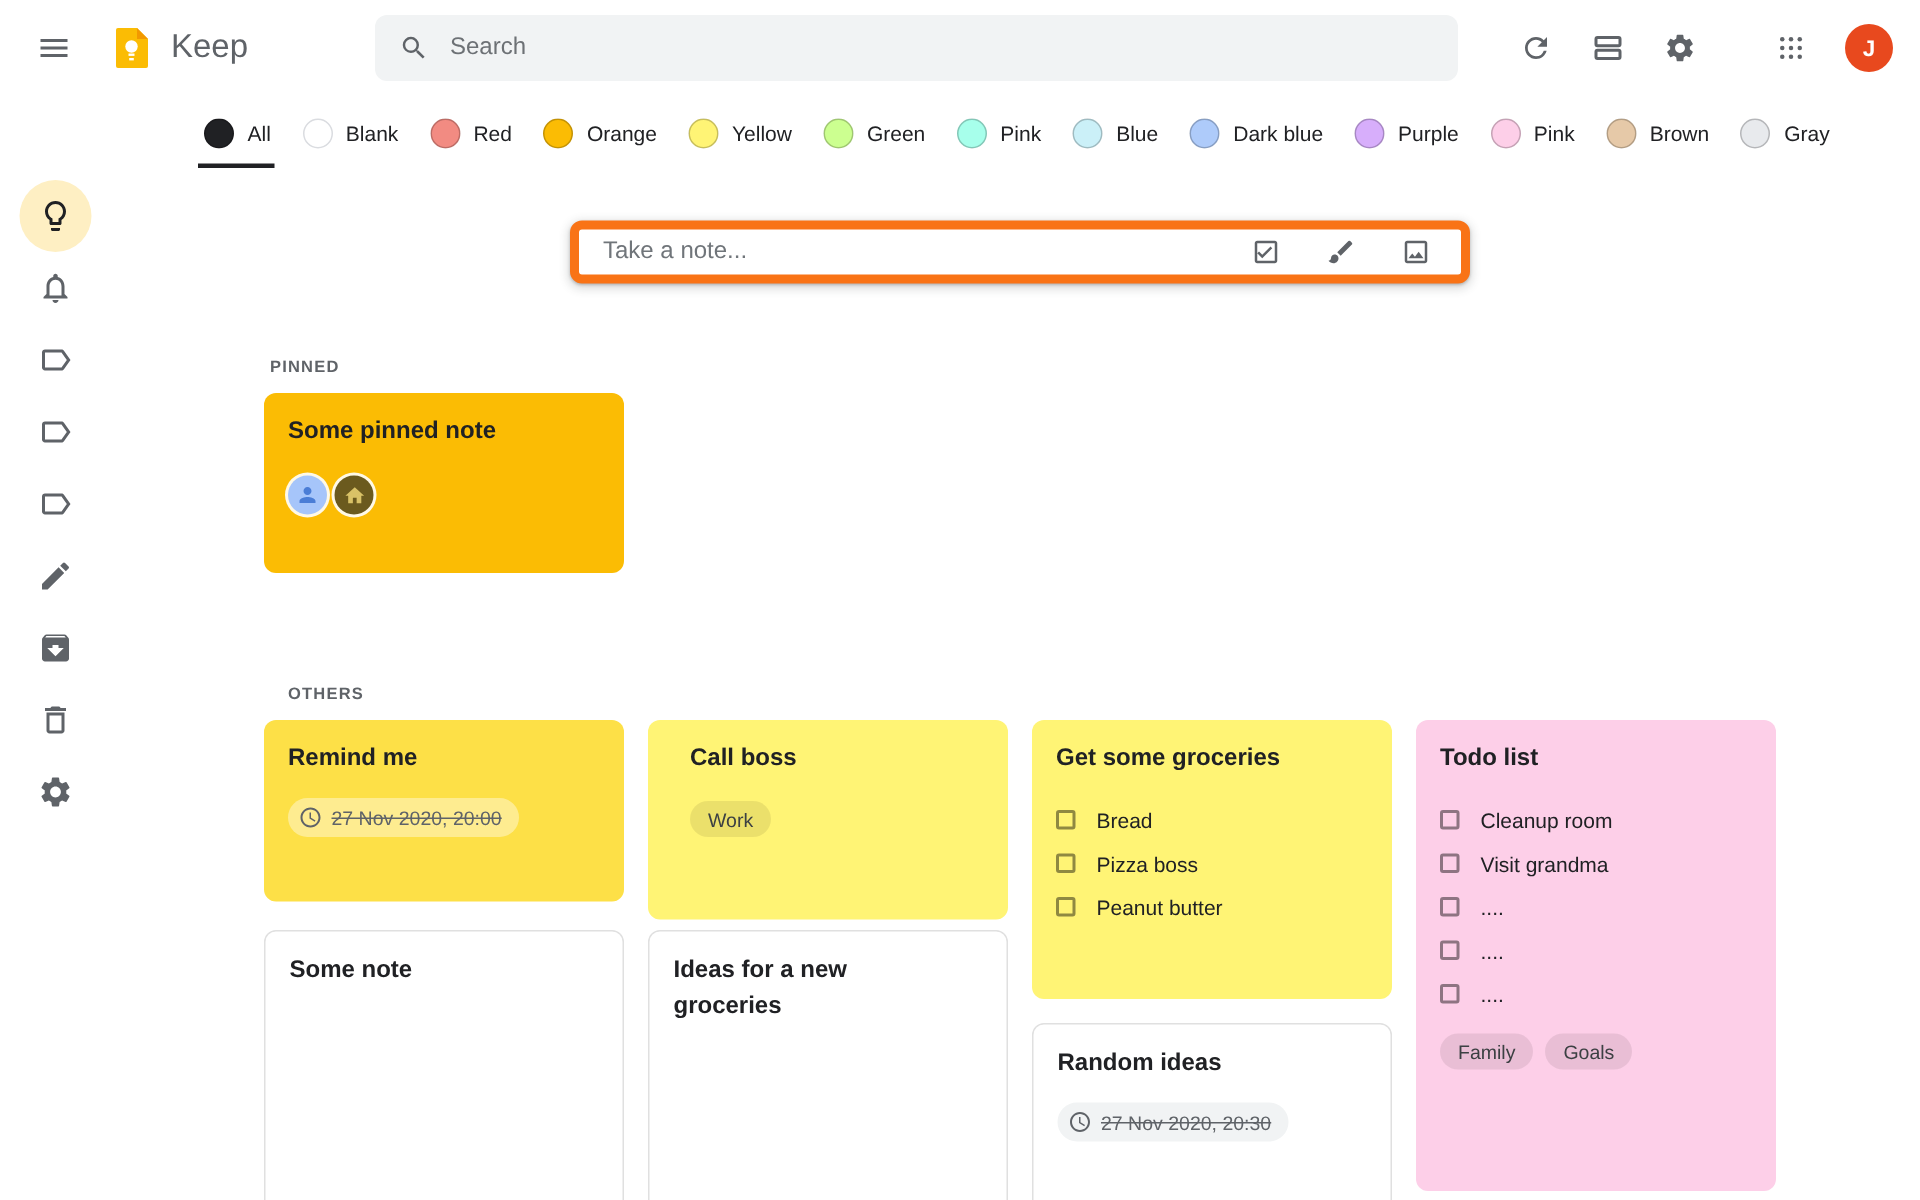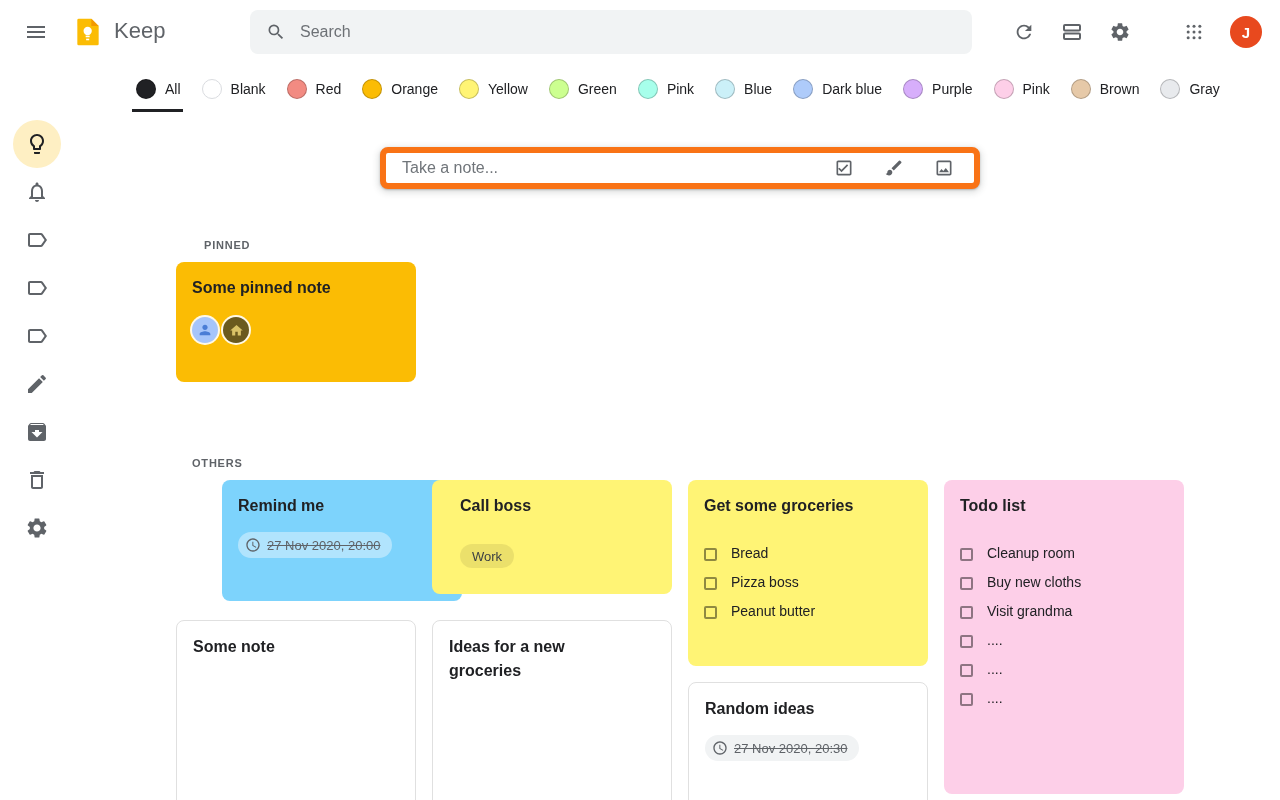--- a/index.html
+++ b/index.html
@@ -47,55 +47,55 @@
   .composer { position:absolute; left:380px; top:147px; width:600px; height:42px; background:#fff;
               border:6px solid #f97316; border-radius:8px; display:flex; align-items:center;
               box-shadow:0 1px 2px 0 rgba(60,64,67,.30), 0 2px 6px 2px rgba(60,64,67,.15);
               cursor:text; }
   .composer .hint { margin-left:16px; font-size:16px; color:#70757a; flex:1; }
   .composer .icon-btn { width:40px; height:40px; margin-right:10px; }
 
   
   .section-label { position:absolute; font-size:11px; font-weight:bold; letter-spacing:.8px;
                    color:#5f6368; }
-  .lbl-pinned { left:204px; top:239px; }
+  .lbl-pinned { left:180px; top:239px; }
   .lbl-others { left:192px; top:457px; }
 
   .note { position:absolute; width:240px; border-radius:8px; padding:14px 16px; cursor:pointer; }
   .note.white { border:1px solid #e0e0e0; }
   .note-title { font-size:16px; font-weight:bold; color:#202124; line-height:24px; }
   .narrow { max-width:150px; }
 
   .note--pinned  { left:176px; top:262px; height:120px; }
   .note--remind  { left:176px; top:480px; height:121px; }
-  .note--boss    { left:432px; top:480px; height:114px;padding-left:28px; }
+  .note--boss    { left:432px; top:480px; height:133px;padding-left:28px; }
   .note--groc    { left:688px; top:480px; height:186px; }
   .note--todo    { left:944px; top:480px; height:314px; }
   .note--some    { left:176px; top:620px; height:230px; }
   .note--ideas   { left:432px; top:620px; height:230px; }
   .note--random  { left:688px; top:682px; height:160px; }
 
   .collab-row { display:flex; margin-top:17px; }
   .collab { width:26px; height:26px; border-radius:50%; display:flex; align-items:center;
             justify-content:center; margin-right:5px; box-shadow:0 0 0 2px rgba(255,255,255,.9); }
 
   .reminder-chip { display:inline-flex; align-items:center; margin-top:14px; height:26px;
                    padding:0 12px 0 7px; border-radius:13px; background:rgba(255,255,255,.40);
                    color:#5f6368; cursor:pointer; }
   .note.white .reminder-chip { background:#f1f3f4; }
   .reminder-chip .clk { display:flex; margin-right:6px; color:#5f6368; }
   .reminder-text { font-size:13px; text-decoration:line-through; white-space:nowrap; }
 
-  .chip-row { display:flex; margin-top:26px; }
+  .chip-row { display:flex; margin-top:16px; }
   .label-chip { height:24px; padding:0 12px; border-radius:12px; background:rgba(0,0,0,0.08);
                 font-size:13px; font-weight:500; color:#3c4043; display:inline-flex;
                 align-items:center; margin-right:8px; cursor:pointer; }
 
   .checklist { margin-top:14px; }
-  .check-row { display:flex; align-items:flex-end; height:29px; }
+  .check-row { display:flex; align-items:center; height:29px; }
   .checkbox { width:13px; height:13px; border:2px solid rgba(0,0,0,0.44); border-radius:2px;
               margin-right:14px; flex:none; cursor:pointer; }
   .check-text { font-size:14px; color:#202124; }
   .todo .chip-row { margin-top:12px; }
 
   svg { display:block; }
 </style>
 </head>
 <body>
 
@@ -357,21 +357,21 @@
           </svg>
       </span>
       <span class="collab" style="background-color: rgb(107, 90, 30);">
         <svg width="15" height="15" style="color: rgb(217, 194, 103);">
             <use href="#i-home"></use>
           </svg>
       </span>
     </div>
   </div>
 
-  <div class="note note--remind" style="background-color: #7dd3fc; margin-left: 46px;">
+  <div class="note note--remind" style="background-color: #fde047;">
     <div class="note-title">Remind me</div>
     <div class="reminder-chip">
       <span class="clk">
         <svg width="16" height="16">
             <use href="#i-clock"></use>
           </svg>
       </span>
       <span class="reminder-text">27 Nov 2020, 20:00</span>
     </div>
   </div>
@@ -403,38 +403,38 @@
 
   <div class="note note--todo todo" style="background-color: rgb(253, 207, 232);">
     <div class="note-title">Todo list</div>
     <div class="checklist">
       <div class="check-row">
         <span class="checkbox"></span>
         <span class="check-text">Cleanup room</span>
       </div>
       <div class="check-row">
         <span class="checkbox"></span>
-        <span class="check-text">Buy new cloths</span>
-      </div>
-      <div class="check-row">
-        <span class="checkbox"></span>
         <span class="check-text">Visit grandma</span>
       </div>
       <div class="check-row">
         <span class="checkbox"></span>
         <span class="check-text">....</span>
       </div>
       <div class="check-row">
         <span class="checkbox"></span>
         <span class="check-text">....</span>
       </div>
       <div class="check-row">
         <span class="checkbox"></span>
         <span class="check-text">....</span>
       </div>
+    </div>
+    <div class="chip-row">
+      <span class="label-chip">Family</span>
+      <span class="label-chip">Goals</span>
     </div>
   </div>
 
   <div class="note white note--some" style="background-color: rgb(255, 255, 255);">
     <div class="note-title">Some note</div>
   </div>
 
   <div class="note white note--ideas" style="background-color: rgb(255, 255, 255);">
     <div class="note-title narrow">Ideas for a new groceries</div>
   </div>

